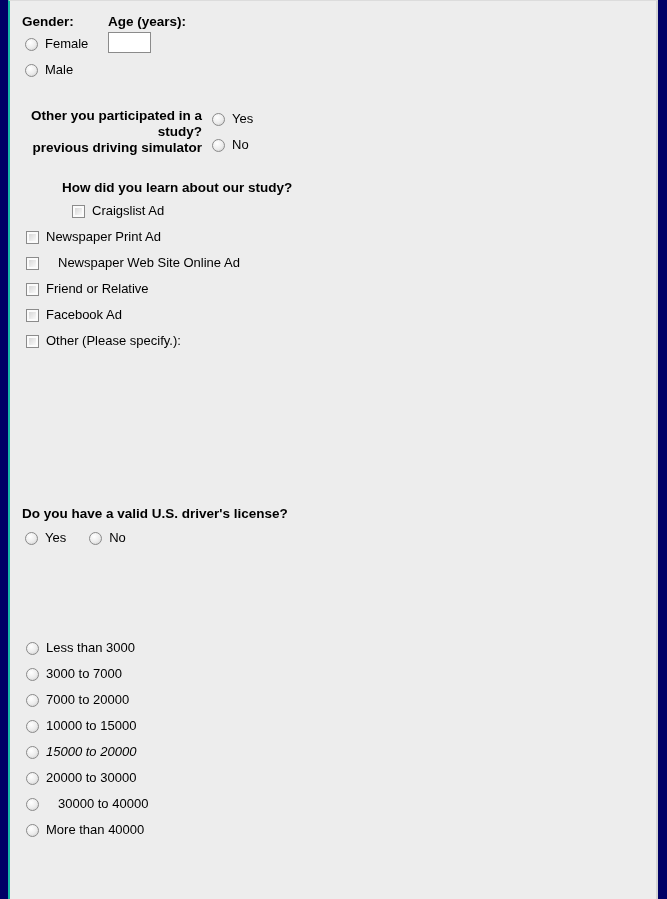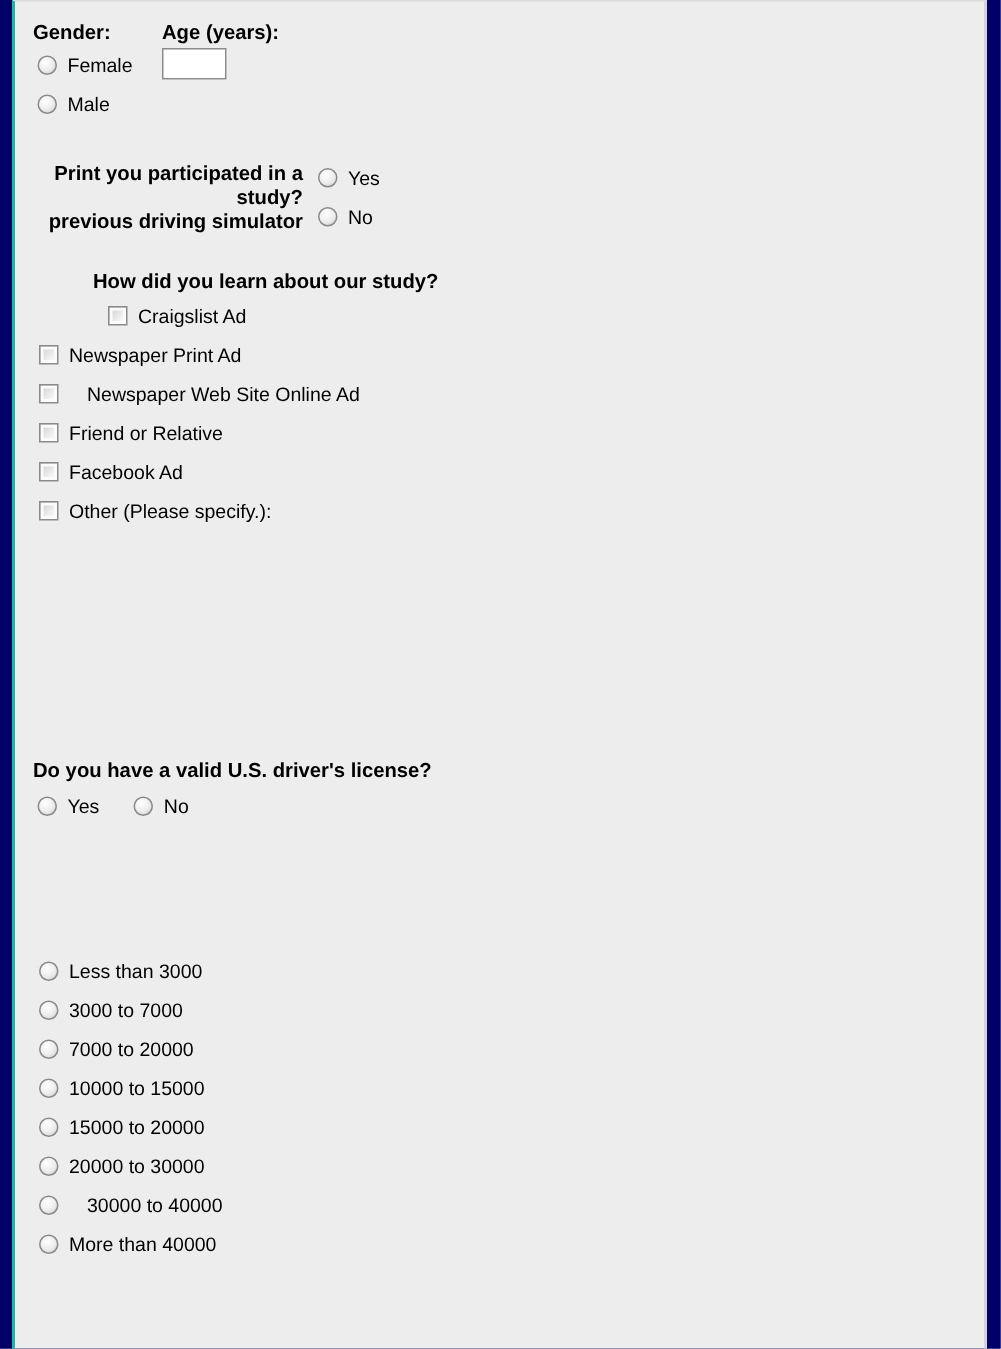--- a/index.html
+++ b/index.html
@@ -26,21 +26,21 @@
     border-top: 1px solid #dcdcdc;
   }
   .abs { position: absolute; }
   .q {
     font-weight: 700;
     font-size: 13.5px;
     white-space: nowrap;
   }
   .row {
     display: flex;
-    align-items: flex-start;
+    align-items: flex-end;
     gap: 7px;
     white-space: nowrap;
   }
   .radio {
     width: 11px;
     height: 11px;
     border-radius: 50%;
     border: 1px solid #8a8a8a;
     background: radial-gradient(circle at 38% 32%, #ffffff 0%, #ececec 55%, #c9c9c9 100%);
     flex: 0 0 auto;
@@ -86,21 +86,21 @@
   <div class="abs row" style="left:15px; top:36px;">
     <span class="radio"></span>
     <span class="opt-label">Female</span>
   </div>
   <div class="abs row" style="left:15px; top:62px;">
     <span class="radio"></span>
     <span class="opt-label">Male</span>
   </div>
 
   <div class="abs stacked-label" style="left:20px; top:107px; width:172px;">
-    <div>Print you participated in a</div>
+    <div>Other you participated in a</div>
     <div>study?</div>
     <div>previous driving simulator</div>
   </div>
   <div class="abs row" style="left:202px; top:111px;">
     <span class="radio"></span>
     <span class="opt-label">Yes</span>
   </div>
   <div class="abs row" style="left:202px; top:137px;">
     <span class="radio"></span>
     <span class="opt-label">No</span>
@@ -152,21 +152,21 @@
     <span class="opt-label">3000 to 7000</span>
   </div>
   <div class="abs row" style="left:16px; top:692px;">
     <span class="radio"></span>
     <span class="opt-label">7000 to 20000</span>
   </div>
   <div class="abs row" style="left:16px; top:718px;">
     <span class="radio"></span>
     <span class="opt-label">10000 to 15000</span>
   </div>
-  <div class="abs row" style="left:16px; top:744px;">
+  <div class="abs row" style="left:16px; top:744px;font-style:italic;">
     <span class="radio"></span>
     <span class="opt-label">15000 to 20000</span>
   </div>
   <div class="abs row" style="left:16px; top:770px;">
     <span class="radio"></span>
     <span class="opt-label">20000 to 30000</span>
   </div>
   <div class="abs row" style="left:16px; top:796px;gap:19px;">
     <span class="radio"></span>
     <span class="opt-label">30000 to 40000</span>

